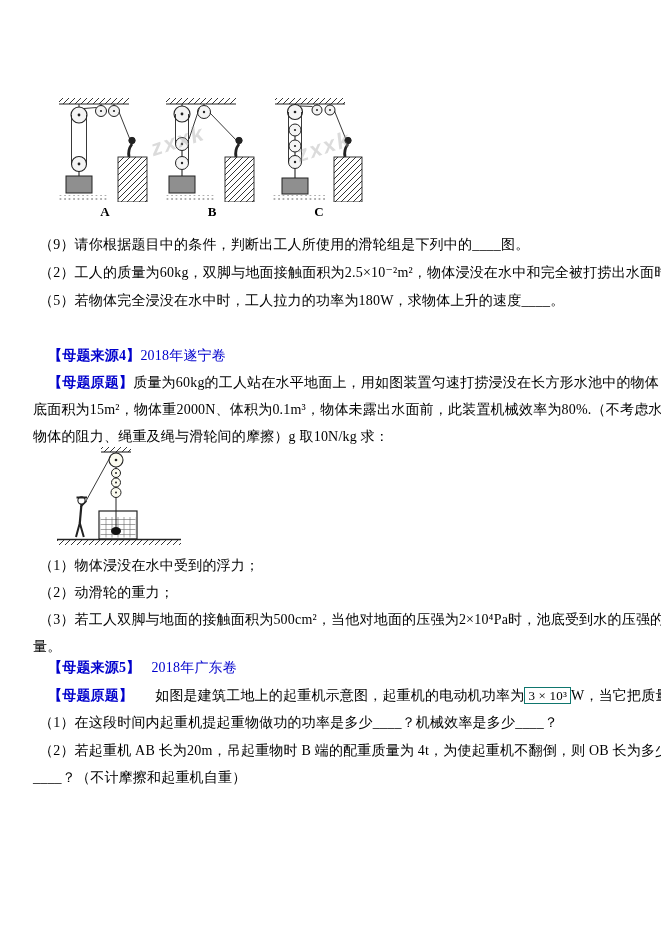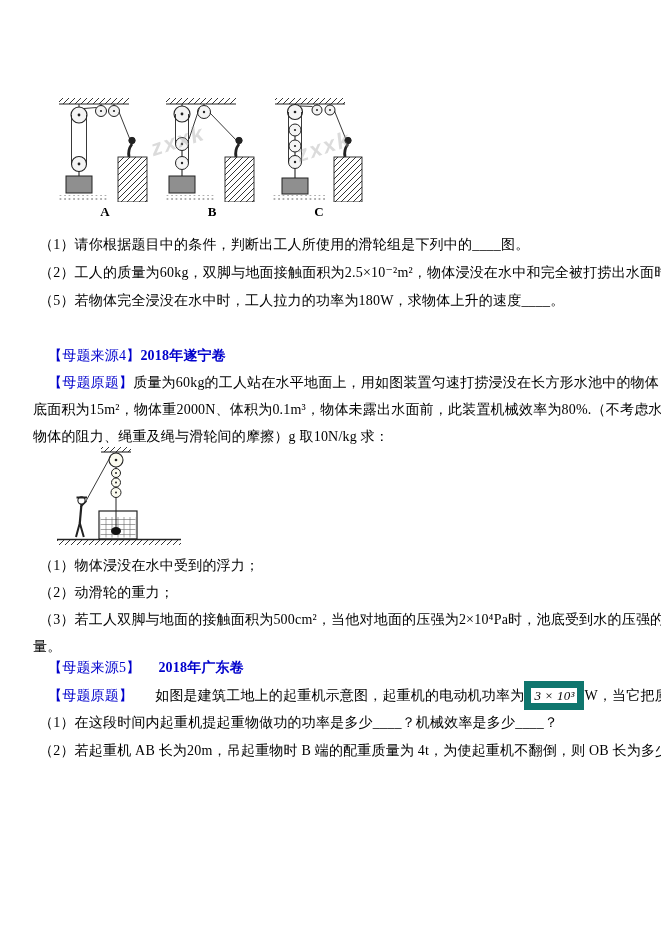--- a/index.html
+++ b/index.html
@@ -10,25 +10,25 @@
   }
   .fig-row{position:absolute;left:55px;top:94px;display:flex;gap:7px;}
   .fig-col{display:flex;flex-direction:column;align-items:center;width:100px;}
   .fig-label{font-size:13px;font-weight:bold;margin-top:2px;font-family:"Liberation Serif","DejaVu Serif",serif;}
   .sec{position:absolute;left:33px;width:612px;}
   .line{font-size:14px;line-height:27px;white-space:nowrap;letter-spacing:0.2px;}
   .lh28 .line{line-height:28px;}
   .lh275 .line{line-height:27.5px;}
   .ind{padding-left:6px;}
   .ind2{padding-left:15px;}
-  .tag{color:var(--blue,#0000cc);font-weight:normal;}
-  .blue{color:var(--blue,#0000cc);font-weight:bold;text-align:right;}
-  .gap1{margin-left:18px;}
+  .tag{color:var(--blue,#0000cc);font-weight:bold;}
+  .blue{color:var(--blue,#0000cc);font-weight:normal;text-align:right;}
+  .gap1{margin-left:11px;}
   .gap2{margin-left:22px;}
-  .boxed{border:7px solid #0f766e;padding:0 3px;font-size:13px;font-style:italic;}
+  .boxed{border:1px solid #0f766e;padding:0 3px;font-size:13px;}
   .watermark{
     position:absolute;color:rgba(160,160,160,0.38);font-style:italic;font-weight:bold;
     font-size:22px;letter-spacing:2px;transform:rotate(-18deg);
     font-family:"Liberation Sans","DejaVu Sans",sans-serif;pointer-events:none;
   }
   svg{display:block;}
 </style>
 </head>
 <body>
 
@@ -147,21 +147,21 @@
         </g>
       </svg>
       <div class="fig-label">C</div>
     </div>
   </div>
 
   <div class="watermark" style="left:150px;top:128px;">zxxk</div>
   <div class="watermark" style="left:296px;top:134px;">zxxk</div>
 
   <div class="sec lh28" style="top:231px;">
-    <div class="line ind">（1）请你根据题目中的条件，判断出工人所使用的滑轮组是下列中的____图。</div>
+    <div class="line ind">（9）请你根据题目中的条件，判断出工人所使用的滑轮组是下列中的____图。</div>
     <div class="line ind">（2）工人的质量为60kg，双脚与地面接触面积为2.5×10⁻²m²，物体浸没在水中和完全被打捞出水面时工人</div>
     <div class="line ind">（5）若物体完全浸没在水中时，工人拉力的功率为180W，求物体上升的速度____。</div>
   </div>
 
   <div class="sec" style="top:342px;">
     <div class="line ind2">
       <span class="tag">【母题来源4】</span><span class="blue">2018年遂宁卷</span>
     </div>
     <div class="line ind2">
       <span class="tag">【母题原题】</span><span>质量为60kg的工人站在水平地面上，用如图装置匀速打捞浸没在长方形水池中的物体，水池</span>
@@ -210,15 +210,16 @@
 
   <div class="sec lh275" style="top:654px;">
     <div class="line ind2">
       <span class="tag">【母题来源5】</span><span class="blue gap1">2018年广东卷</span>
     </div>
     <div class="line ind2">
       <span class="tag">【母题原题】</span><span class="gap2">如图是建筑工地上的起重机示意图，起重机的电动机功率为</span><span class="boxed">3 × 10³</span><span>W，当它把质量为1t</span>
     </div>
     <div class="line ind">（1）在这段时间内起重机提起重物做功的功率是多少____？机械效率是多少____？</div>
     <div class="line ind">（2）若起重机 AB 长为20m，吊起重物时 B 端的配重质量为 4t，为使起重机不翻倒，则 OB 长为多少</div>
+    <div class="line">____？（不计摩擦和起重机自重）</div>
   </div>
 
 </div>
 
 </body></html>

